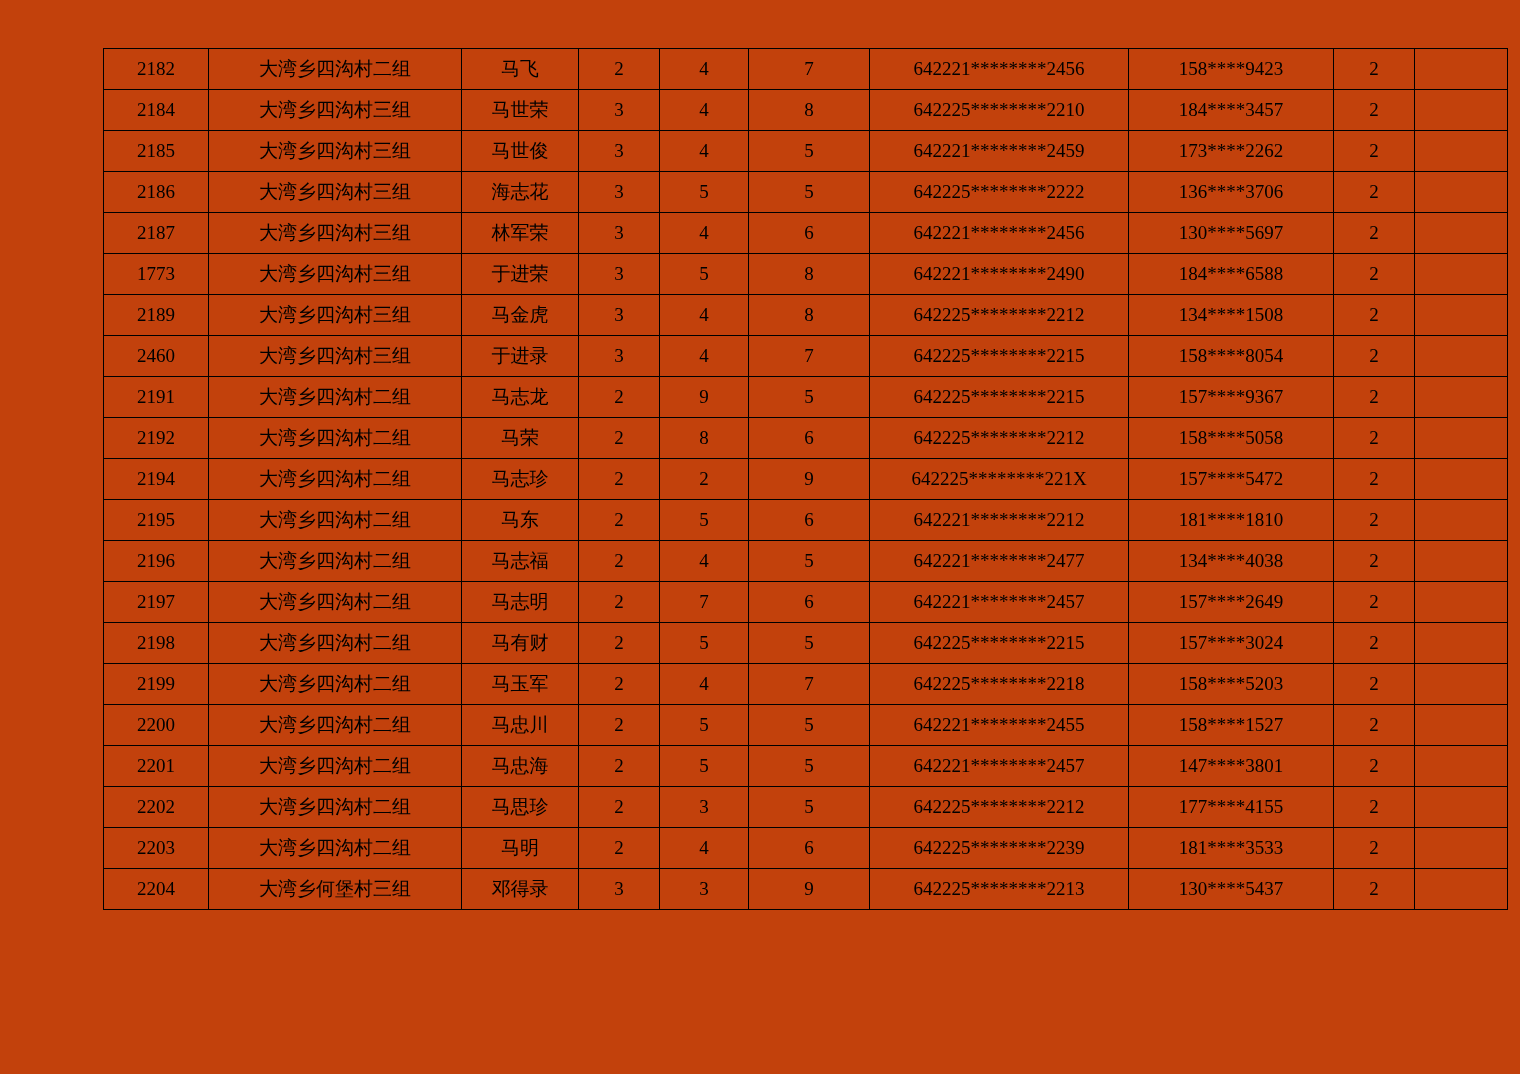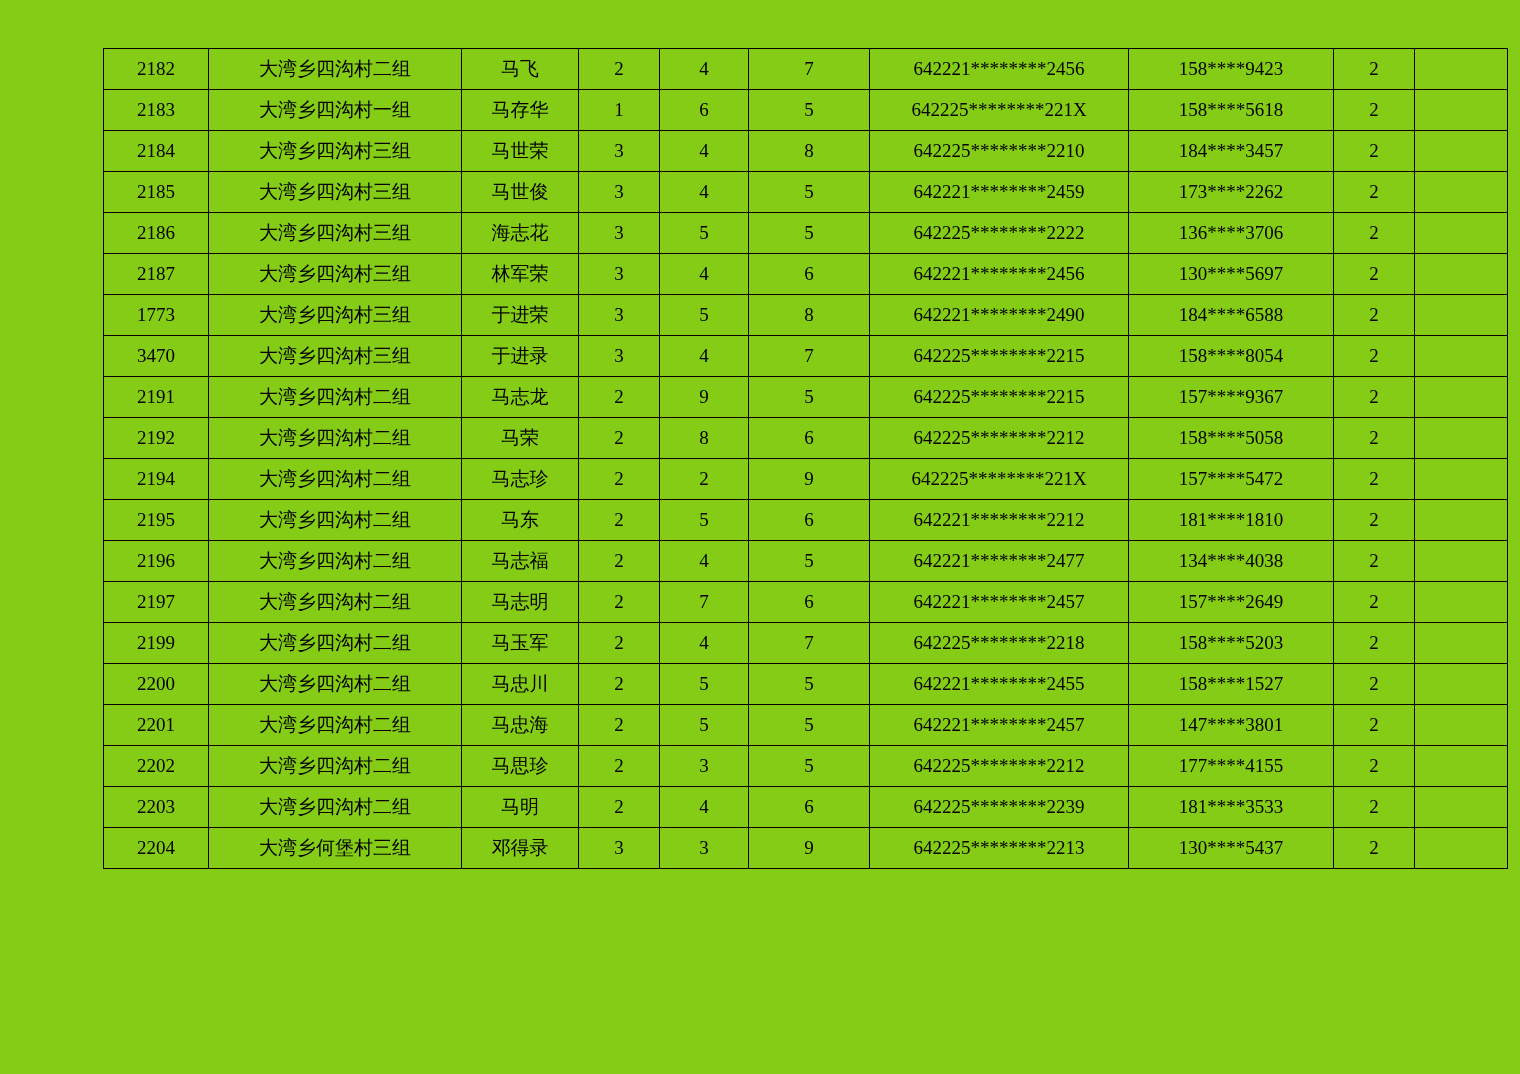--- a/index.html
+++ b/index.html
@@ -11,21 +11,21 @@
     width: 1520px;
     height: 1074px;
     font-family: "Liberation Serif", "DejaVu Serif", serif;
     color: #000000;
     overflow: hidden;
   }
   .page {
     position: relative;
     width: 1520px;
     height: 1074px;
-    background: #84cc16;
+    background: #c2410c;
   }
   .table-wrap {
     position: absolute;
     left: 103px;
     top: 48px;
     width: 1314px;
   }
   table.data-table {
     border-collapse: collapse;
     table-layout: fixed;
@@ -66,32 +66,20 @@
             <td class="c-name">马飞</td>
             <td class="c-n1">2</td>
             <td class="c-n2">4</td>
             <td class="c-n3">7</td>
             <td class="c-id">642221********2456</td>
             <td class="c-phone">158****9423</td>
             <td class="c-count">2</td>
             <td class="c-blank"></td>
           </tr>
           <tr>
-            <td class="c-seq">2183</td>
-            <td class="c-addr">大湾乡四沟村一组</td>
-            <td class="c-name">马存华</td>
-            <td class="c-n1">1</td>
-            <td class="c-n2">6</td>
-            <td class="c-n3">5</td>
-            <td class="c-id">642225********221X</td>
-            <td class="c-phone">158****5618</td>
-            <td class="c-count">2</td>
-            <td class="c-blank"></td>
-          </tr>
-          <tr>
             <td class="c-seq">2184</td>
             <td class="c-addr">大湾乡四沟村三组</td>
             <td class="c-name">马世荣</td>
             <td class="c-n1">3</td>
             <td class="c-n2">4</td>
             <td class="c-n3">8</td>
             <td class="c-id">642225********2210</td>
             <td class="c-phone">184****3457</td>
             <td class="c-count">2</td>
             <td class="c-blank"></td>
@@ -138,21 +126,33 @@
             <td class="c-name">于进荣</td>
             <td class="c-n1">3</td>
             <td class="c-n2">5</td>
             <td class="c-n3">8</td>
             <td class="c-id">642221********2490</td>
             <td class="c-phone">184****6588</td>
             <td class="c-count">2</td>
             <td class="c-blank"></td>
           </tr>
           <tr>
-            <td class="c-seq">3470</td>
+            <td class="c-seq">2189</td>
+            <td class="c-addr">大湾乡四沟村三组</td>
+            <td class="c-name">马金虎</td>
+            <td class="c-n1">3</td>
+            <td class="c-n2">4</td>
+            <td class="c-n3">8</td>
+            <td class="c-id">642225********2212</td>
+            <td class="c-phone">134****1508</td>
+            <td class="c-count">2</td>
+            <td class="c-blank"></td>
+          </tr>
+          <tr>
+            <td class="c-seq">2460</td>
             <td class="c-addr">大湾乡四沟村三组</td>
             <td class="c-name">于进录</td>
             <td class="c-n1">3</td>
             <td class="c-n2">4</td>
             <td class="c-n3">7</td>
             <td class="c-id">642225********2215</td>
             <td class="c-phone">158****8054</td>
             <td class="c-count">2</td>
             <td class="c-blank"></td>
           </tr>
@@ -218,20 +218,32 @@
           </tr>
           <tr>
             <td class="c-seq">2197</td>
             <td class="c-addr">大湾乡四沟村二组</td>
             <td class="c-name">马志明</td>
             <td class="c-n1">2</td>
             <td class="c-n2">7</td>
             <td class="c-n3">6</td>
             <td class="c-id">642221********2457</td>
             <td class="c-phone">157****2649</td>
+            <td class="c-count">2</td>
+            <td class="c-blank"></td>
+          </tr>
+          <tr>
+            <td class="c-seq">2198</td>
+            <td class="c-addr">大湾乡四沟村二组</td>
+            <td class="c-name">马有财</td>
+            <td class="c-n1">2</td>
+            <td class="c-n2">5</td>
+            <td class="c-n3">5</td>
+            <td class="c-id">642225********2215</td>
+            <td class="c-phone">157****3024</td>
             <td class="c-count">2</td>
             <td class="c-blank"></td>
           </tr>
           <tr>
             <td class="c-seq">2199</td>
             <td class="c-addr">大湾乡四沟村二组</td>
             <td class="c-name">马玉军</td>
             <td class="c-n1">2</td>
             <td class="c-n2">4</td>
             <td class="c-n3">7</td>

